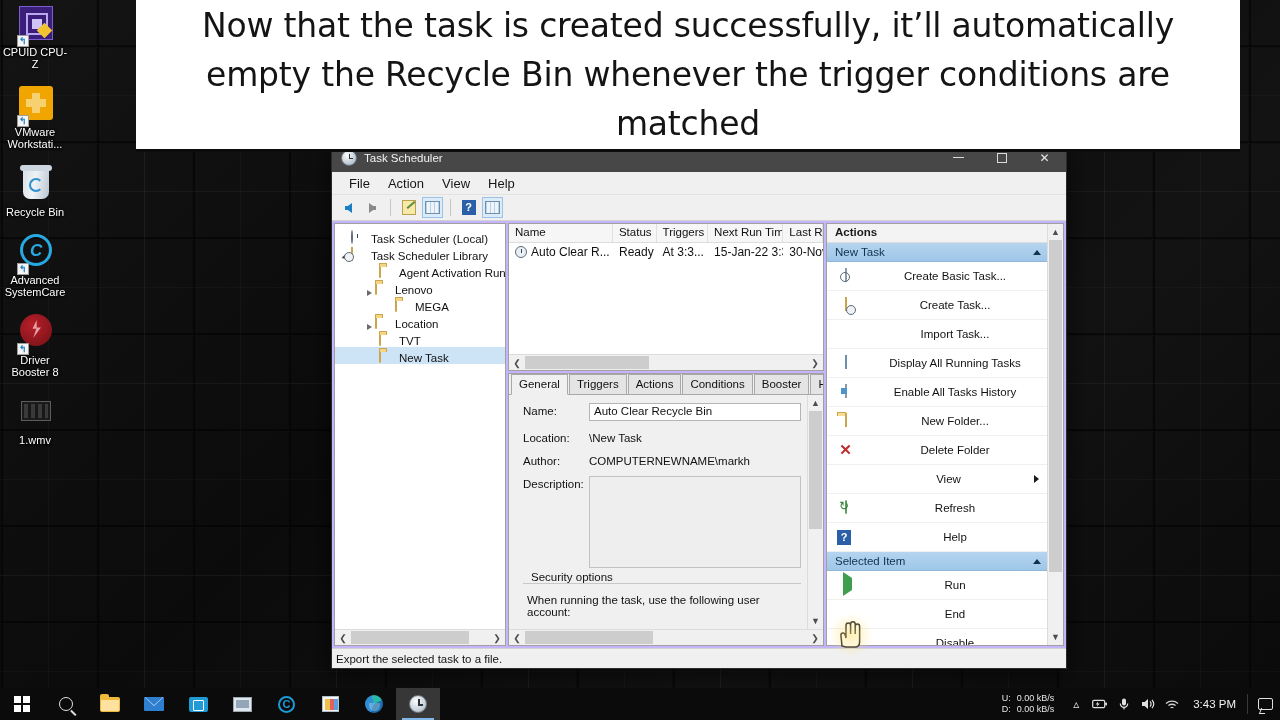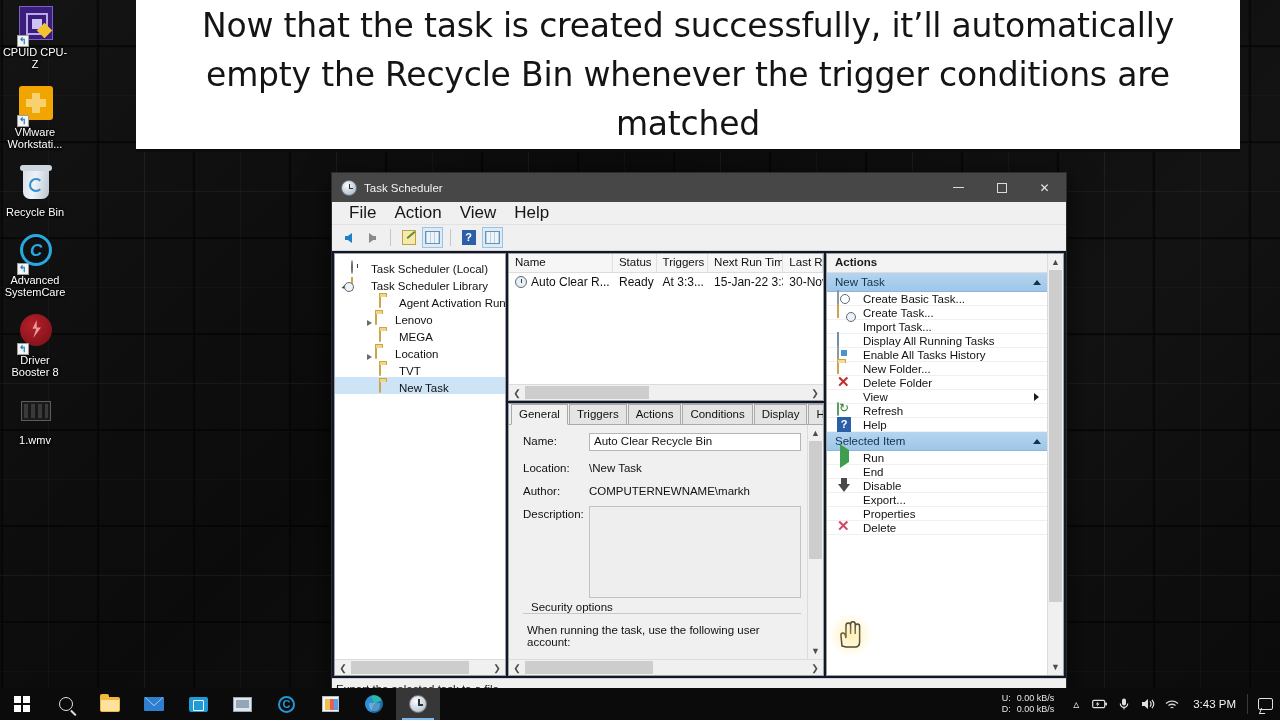--- a/index.html
+++ b/index.html
@@ -85,22 +85,22 @@
     z-index: 40;
   }
   #caption p {
     font-family: "DejaVu Sans", sans-serif;
     font-size: 33px; line-height: 49px; color: #141414;
     text-align: center; width: 1055px; letter-spacing: -0.2px;
   }
 
   
   #ts-window {
-    position: absolute; left: 331px; top: 172px; width: 736px; height: 527px;
-    background: #0f172a; border: 1px solid #2b2b2b;
+    position: absolute; left: 331px; top: 142px; width: 736px; height: 527px;
+    background: #c4b5fd; border: 1px solid #2b2b2b;
     box-shadow: 0 6px 26px rgba(0,0,0,.65);
     z-index: 20; display: flex; flex-direction: column;
   }
   
   #titlebar {
     height: 29px; background: #474747; display: flex; align-items: center;
     flex: 0 0 auto;
   }
   #titlebar .tb-icon {
     width: 16px; height: 16px; margin: 0 7px 0 9px; border-radius: 50%;
@@ -119,21 +119,21 @@
     color: #e8e8e8; font-size: 12px; cursor: default;
   }
   .wbtn .mn { width: 11px; height: 1px; background: #dcdcdc; }
   .wbtn .mx { width: 10px; height: 10px; border: 1px solid #dcdcdc; }
 
   
   #menubar {
     height: 23px; background: #f0f0f0; display: flex; align-items: center;
     padding-left: 8px; border-bottom: 1px solid #e2e2e2; flex: 0 0 auto;
   }
-  #menubar .mi { font-size: 17px; color: #161616; padding: 2px 9px; cursor: default; }
+  #menubar .mi { font-size: 13px; color: #161616; padding: 2px 9px; cursor: default; }
 
   
   #toolbar {
     height: 26px; background: #f0f0f0; display: flex; align-items: center;
     padding-left: 6px; gap: 3px; border-bottom: 1px solid #d4d4d4; flex: 0 0 auto;
   }
   .tbsep { width: 1px; height: 17px; background: #c6c6c6; margin: 0 4px; }
   .tbi { width: 21px; height: 21px; position: relative; cursor: default;
          display:flex; align-items:center; justify-content:center;}
   .tbi.framed { border: 1px solid #9cc3e5; background: #dcebf8; }
@@ -230,22 +230,22 @@
                    display: flex; overflow: hidden; }
   #actions-inner { flex: 1 1 auto; overflow: hidden; }
   #actions-title { height: 19px; background: #f3f3f3; border-bottom: 1px solid #dcdcdc;
                    font-size: 11.5px; font-weight: bold; color: #1b1b1b; padding: 2px 0 0 8px; }
   .agroup { height: 19px; background: linear-gradient(#b5d4ef,#9ec7e9);
             border-bottom: 1px solid #8fb6d8; display: flex; align-items: center;
             padding: 0 6px 0 8px; font-size: 11.5px; color: #10324f; cursor: default; }
   .agroup span.gl { flex: 1 1 auto; }
   .gcaret { width: 0; height: 0; border-left: 4.5px solid transparent; border-right: 4.5px solid transparent;
             border-bottom: 5px solid #10324f; }
-  .aitem { height: 14px; display: flex; align-items: center; padding-left: 10px;
-           font-size: 11.5px; color: #121212; border-bottom: 1px solid #f0f0f0; cursor: default; }
+  .aitem { height: 29px; display: flex; align-items: center; padding-left: 10px;
+           font-size: 11.5px; color: #121212; border-bottom: 1px solid #f0f0f0; cursor: default; text-align: center; }
   .aico { width: 17px; height: 15px; margin-right: 9px; flex: 0 0 auto; position: relative; }
   .aitem .alabel { flex: 1 1 auto; }
   .submenu-arrow { width: 0; height: 0; border-top: 4px solid transparent; border-bottom: 4px solid transparent;
                    border-left: 5px solid #1b1b1b; margin-right: 8px; }
 
   .i-basic{width:15px;height:14px;background:#eef3f8;border:1px solid #8c9aa7;}
   .i-basic::after{content:"";position:absolute;left:3px;top:3px;width:8px;height:8px;border-radius:50%;border:1.5px solid #5f6b75;}
   .i-create{width:14px;height:13px;background:#f5d486;border:1px solid #c9a64a;}
   .i-create::after{content:"";position:absolute;right:-2px;bottom:-2px;width:8px;height:8px;border-radius:50%;border:1.5px solid #5f6b75;background:#eef2f6;}
   .i-display{width:16px;height:13px;background:#eef4fa;border:1px solid #6e90ad;
@@ -470,21 +470,21 @@
           <span class="tico"><span class="fico"></span></span>
           <span>Agent Activation Runt</span>
         </div>
         <div class="tnode" style="padding-left:28px">
           <span class="tw">
               <span class="chev"></span>
             </span>
           <span class="tico"><span class="fico"></span></span>
           <span>Lenovo</span>
         </div>
-        <div class="tnode" style="padding-left:44px">
+        <div class="tnode" style="padding-left:60px">
           <span class="tico"><span class="fico"></span></span>
           <span>MEGA</span>
         </div>
         <div class="tnode" style="padding-left:28px">
           <span class="tw">
               <span class="chev"></span>
             </span>
           <span class="tico"><span class="fico"></span></span>
           <span>Location</span>
         </div>
@@ -536,21 +536,21 @@
           <span class="sb-arrow">❯</span>
         </div>
       </div>
 
       <div id="detail">
         <div id="tabstrip">
           <span class="tab active">General</span>
           <span class="tab">Triggers</span>
           <span class="tab">Actions</span>
           <span class="tab">Conditions</span>
-          <span class="tab">Display</span>
+          <span class="tab">Booster</span>
           <span class="tab">H</span>
 
         </div>
 
         <div id="detail-body">
           <div id="detail-scroll-area">
             <div class="frow">
               <span class="flabel">Name:</span>
               <span class="fvalue-box">Auto Clear Recycle Bin</span>
             </div>

